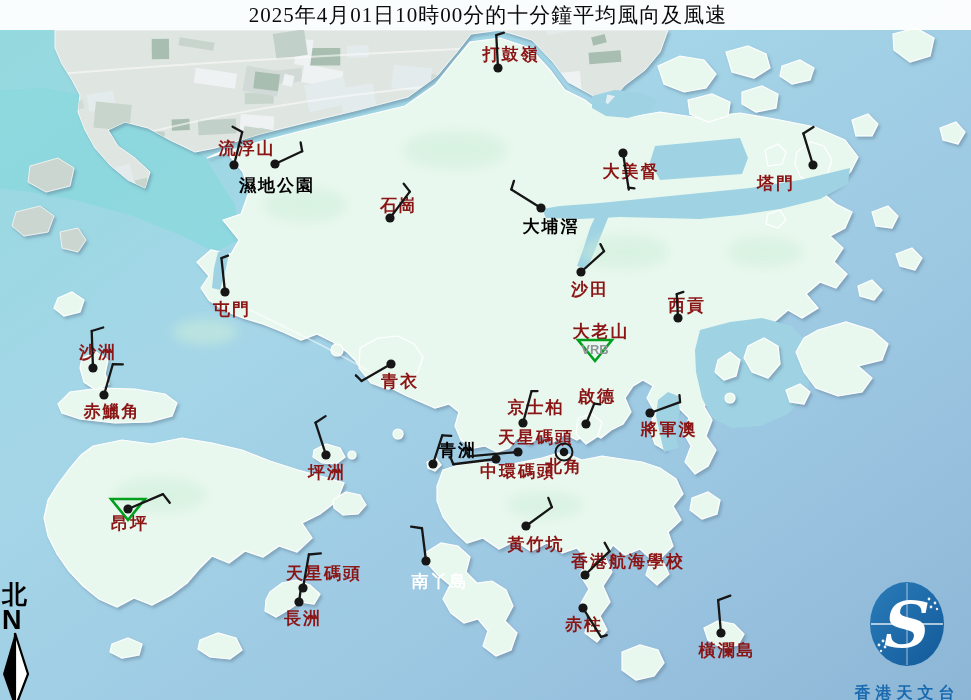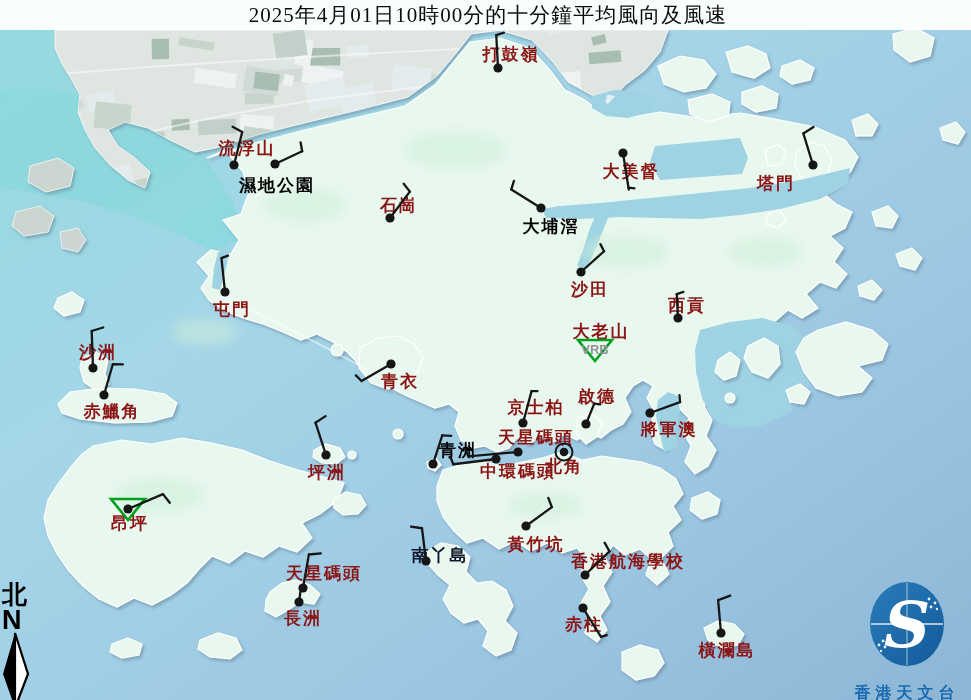--- a/index.html
+++ b/index.html
@@ -225,21 +225,21 @@
       <div class="slabel" style="left: 400px; top: 381px; color: rgb(139, 20, 20);">青衣</div>
       <div class="slabel" style="left: 536px; top: 407px; color: rgb(139, 20, 20);">京士柏</div>
       <div class="slabel" style="left: 597px; top: 396px; color: rgb(139, 20, 20);">啟德</div>
       <div class="slabel" style="left: 536px; top: 437px; color: rgb(139, 20, 20);">天星碼頭</div>
       <div class="slabel" style="left: 518px; top: 471px; color: rgb(139, 20, 20);">中環碼頭</div>
       <div class="slabel" style="left: 564px; top: 466px; color: rgb(139, 20, 20);">北角</div>
       <div class="slabel" style="left: 669px; top: 429px; color: rgb(139, 20, 20);">將軍澳</div>
       <div class="slabel" style="left: 434px; top: 450px; color: #000000; margin-left: 24px;">青洲</div>
       <div class="slabel" style="left: 327px; top: 472px; color: rgb(139, 20, 20);">坪洲</div>
       <div class="slabel" style="left: 130px; top: 523px; color: rgb(139, 20, 20);">昂坪</div>
-      <div class="slabel" style="left: 440px; top: 555px; color: #0f172a;">南丫島</div>
+      <div class="slabel" style="left: 440px; top: 581px; color: #ffffff;">南丫島</div>
       <div class="slabel" style="left: 536px; top: 544px; color: rgb(139, 20, 20);">黃竹坑</div>
       <div class="slabel" style="left: 628px; top: 561px; color: rgb(139, 20, 20);">香港航海學校</div>
       <div class="slabel" style="left: 584px; top: 624px; color: rgb(139, 20, 20);">赤柱</div>
       <div class="slabel" style="left: 727px; top: 650px; color: rgb(139, 20, 20);">橫瀾島</div>
       <div class="slabel" style="left: 324px; top: 573px; color: rgb(139, 20, 20);">天星碼頭</div>
       <div class="slabel" style="left: 303px; top: 618px; color: rgb(139, 20, 20);">長洲</div>
     </div>
 
   <svg id="stationlayer" width="971" height="700" viewBox="0 0 971 700">
       <g>

